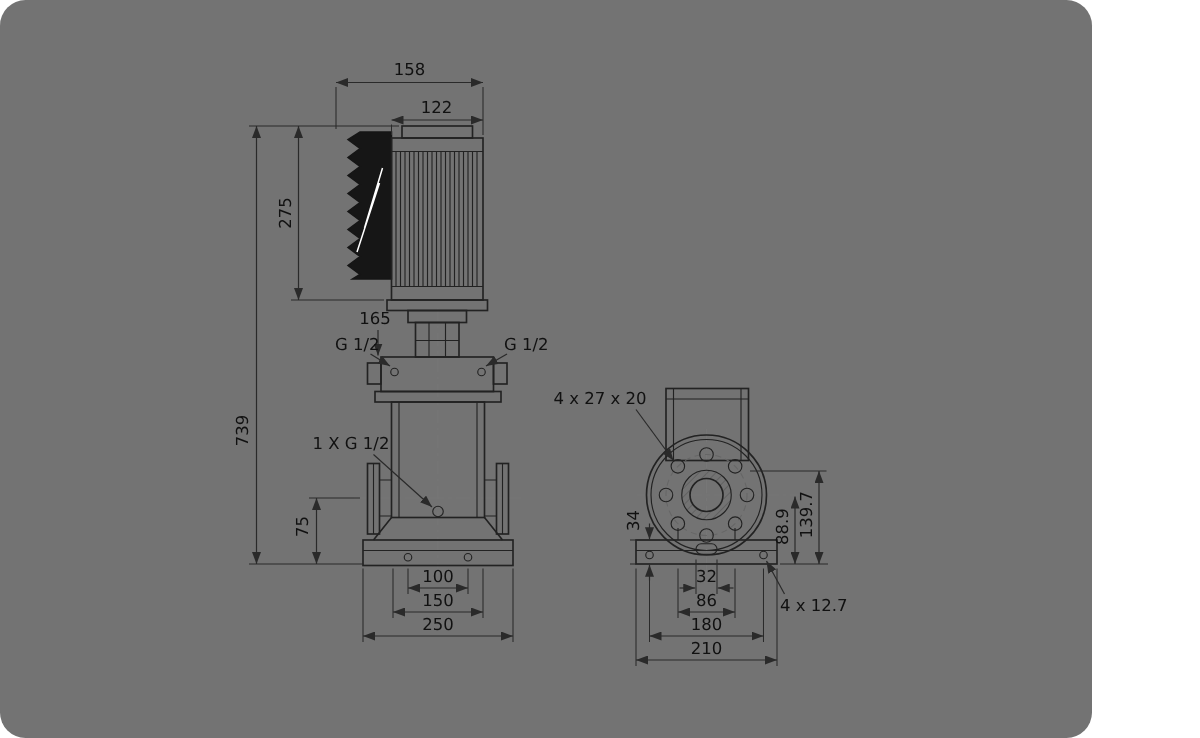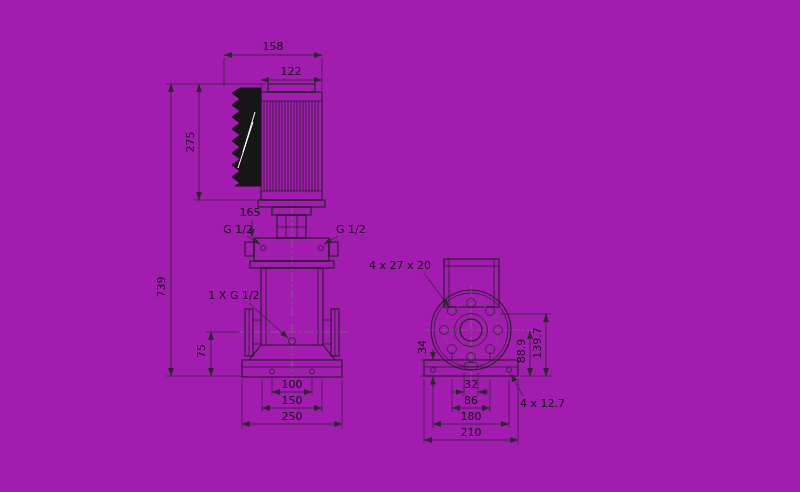--- a/index.html
+++ b/index.html
@@ -1,17 +1,17 @@
 <!DOCTYPE html>
 <html><head>
 <meta charset="utf-8">
 <style>
   html,body{margin:0;padding:0;background:#ffffff;}
-  .page{width:800px;height:492px;background:#a21caf;position:relative;overflow:hidden;
-        font-family:"DejaVu Sans","Liberation Sans",sans-serif;}
+  .page{width:728px;height:492px;background:#737373;position:relative;overflow:hidden;
+        font-family:"DejaVu Sans","Liberation Sans",sans-serif;border-radius:17px;}
   svg{display:block;}
   .outline{stroke:#222;stroke-width:1.1;fill:none;}
   .thin{stroke:#222;stroke-width:0.75;fill:none;}
   .dim{stroke:#2a2a2a;stroke-width:0.8;fill:none;}
   .ext{stroke:#2a2a2a;stroke-width:0.7;fill:none;}
   .cl{stroke:#777;stroke-width:0.7;fill:none;stroke-dasharray:9 3 2 3;}
   .dash{stroke:#666;stroke-width:0.7;fill:none;stroke-dasharray:4 3;}
   .dim-text{font-size:11px;fill:#111;}
   .dark{fill:#161616;stroke:#161616;}
 </style>

